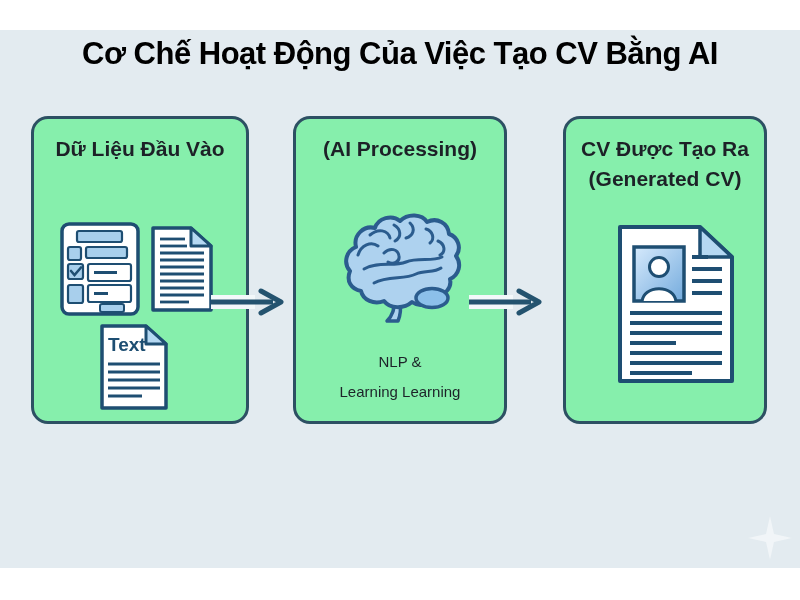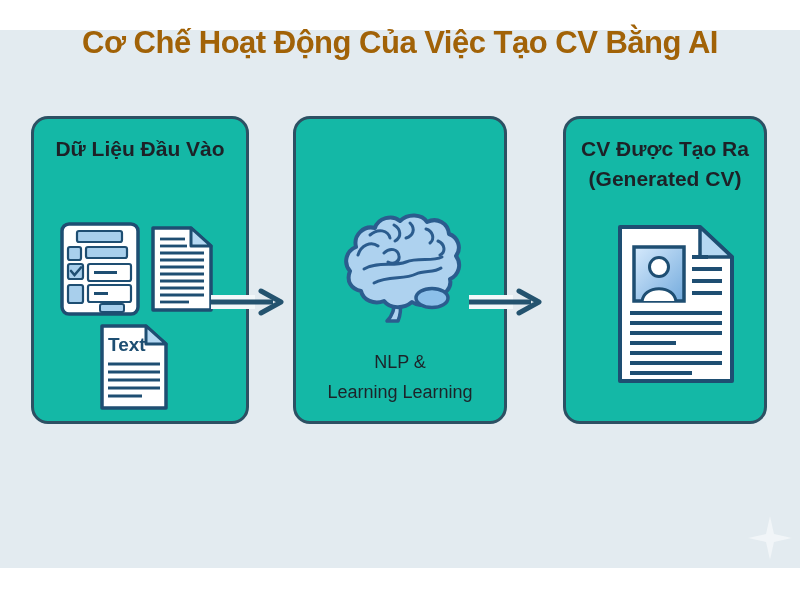--- a/index.html
+++ b/index.html
@@ -2,41 +2,41 @@
 <html><head>
 <meta charset="utf-8">
 <style>
   * { margin:0; padding:0; box-sizing:border-box; }
   html,body { width:800px; height:600px; }
   body { font-family:"Liberation Sans","DejaVu Sans",sans-serif; background:#ffffff; }
 
   .page { position:relative; width:800px; height:600px; background:#ffffff; overflow:hidden; }
   .panel { position:absolute; left:0; top:30px; width:800px; height:538px; background:#e3ebf0; }
 
-  .title { position:absolute; left:0; top:25px; width:800px; text-align:center;
-           font-size:31px; font-weight:bold; color:#a16207; letter-spacing:-0.5px; }
+  .title { position:absolute; left:0; top:36px; width:800px; text-align:center;
+           font-size:31px; font-weight:bold; color:#000000; letter-spacing:-0.5px; }
 
-  .box { position:absolute; top:116px; height:308px; background:#14b8a6;
+  .box { position:absolute; top:116px; height:308px; background:#86efac;
          border:3px solid #2d5063; border-radius:17px; }
   .box1 { left:31px;  width:218px; }
   .box2 { left:293px; width:214px; }
   .box3 { left:563px; width:204px; }
 
   .box-heading { padding-top:15px; text-align:center; font-size:21px; font-weight:bold;
                  color:#1d2127; line-height:30px; }
 
   .icon { position:absolute; }
   .form-icon    { left:26px;  top:103px; }
   .docline-icon { left:115px; top:105px; }
   .textdoc-icon { left:64px;  top:203px; }
   .brain-icon   { left:50%; transform:translateX(-50%); top:94px; }
   .cv-icon      { left:48px; top:102px; }
 
   .nlp-caption { position:absolute; left:0; top:228px; width:100%; text-align:center;
-                 font-size:18px; color:#1d2329; line-height:30px; }
+                 font-size:15px; color:#1d2329; line-height:30px; }
 
   .arrow { position:absolute; top:288px; }
   .arrow1 { left:211px; }
   .arrow2 { left:469px; }
 
   .sparkle { position:absolute; left:748px; top:516px; width:44px; height:44px;
              background:#ffffff; opacity:0.5; filter:blur(2px);
              clip-path:polygon(50% 0%,59% 41%,100% 50%,59% 59%,50% 100%,41% 59%,0% 50%,41% 41%); }
 
   svg text { font-family:"Liberation Sans","DejaVu Sans",sans-serif; }
@@ -91,20 +91,21 @@
       <line x1="10" y1="42" x2="62" y2="42" stroke="#1e4e72" stroke-width="3"></line>
       <line x1="10" y1="50" x2="62" y2="50" stroke="#1e4e72" stroke-width="3"></line>
       <line x1="10" y1="58" x2="62" y2="58" stroke="#1e4e72" stroke-width="3"></line>
       <line x1="10" y1="66" x2="62" y2="66" stroke="#1e4e72" stroke-width="3"></line>
       <line x1="10" y1="74" x2="44" y2="74" stroke="#1e4e72" stroke-width="3"></line>
     </svg>
   </div>
 
   <div class="box box2">
     <div class="box-heading">
+      <div>(AI Processing)</div>
     </div>
 
     <svg class="icon brain-icon" width="124" height="112" viewBox="0 0 124 112">
       <path d="M56,88 C57,97 54,103 49,108 L60,108 C63,101 63,95 62,88 Z" fill="#aed2ef" stroke="#2b5c8e" stroke-width="3.5" stroke-linejoin="round"></path>
       <path d="M12,58 C5,50 8,38 18,34 C15,22 26,12 37,15 C40,5 54,1 62,8
                C70,0 84,1 89,9 C99,4 110,10 111,21 C120,24 124,35 118,43
                C124,51 121,62 112,66 C114,75 107,83 97,82 C94,91 82,95 74,89
                C66,96 52,96 46,88 C36,92 25,87 23,78 C13,76 8,68 12,58 Z" fill="#aed2ef" stroke="#2b5c8e" stroke-width="4" stroke-linejoin="round"></path>
       <ellipse cx="94" cy="85" rx="16" ry="9.5" fill="#8cc0ea" stroke="#2b5c8e" stroke-width="3.5"></ellipse>
       <g fill="none" stroke="#2b5c8e" stroke-width="3" stroke-linecap="round">

